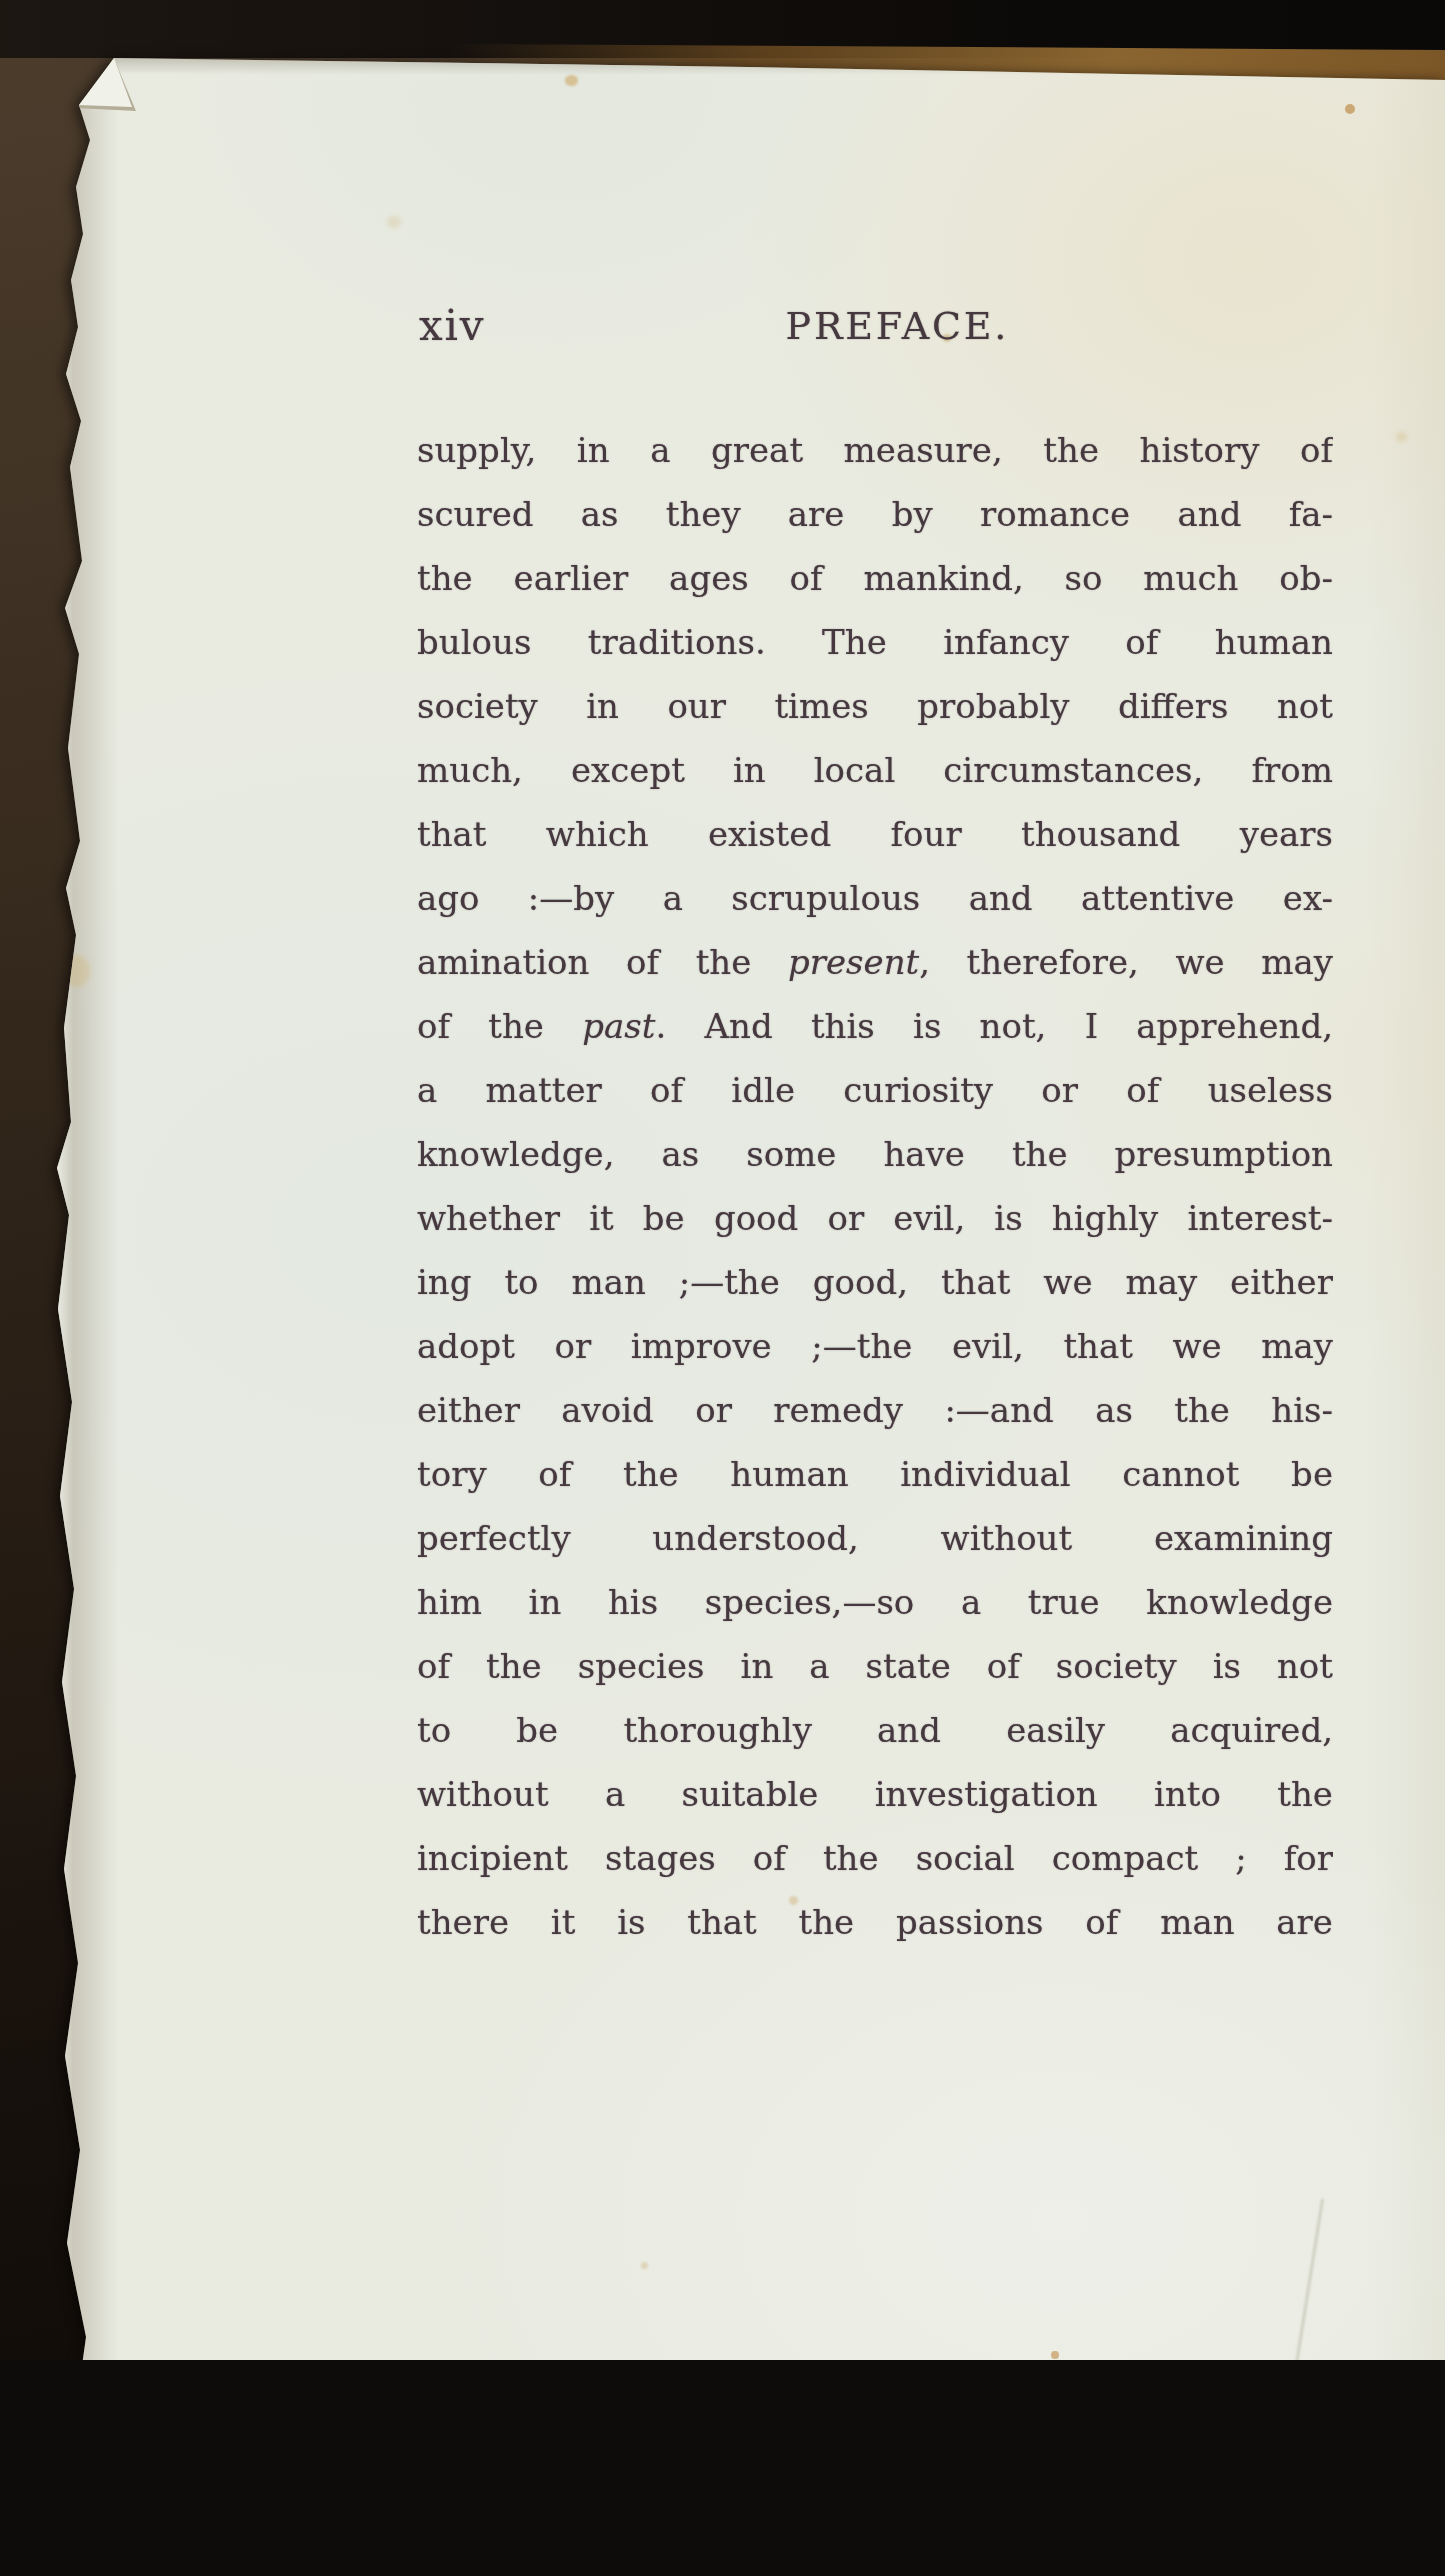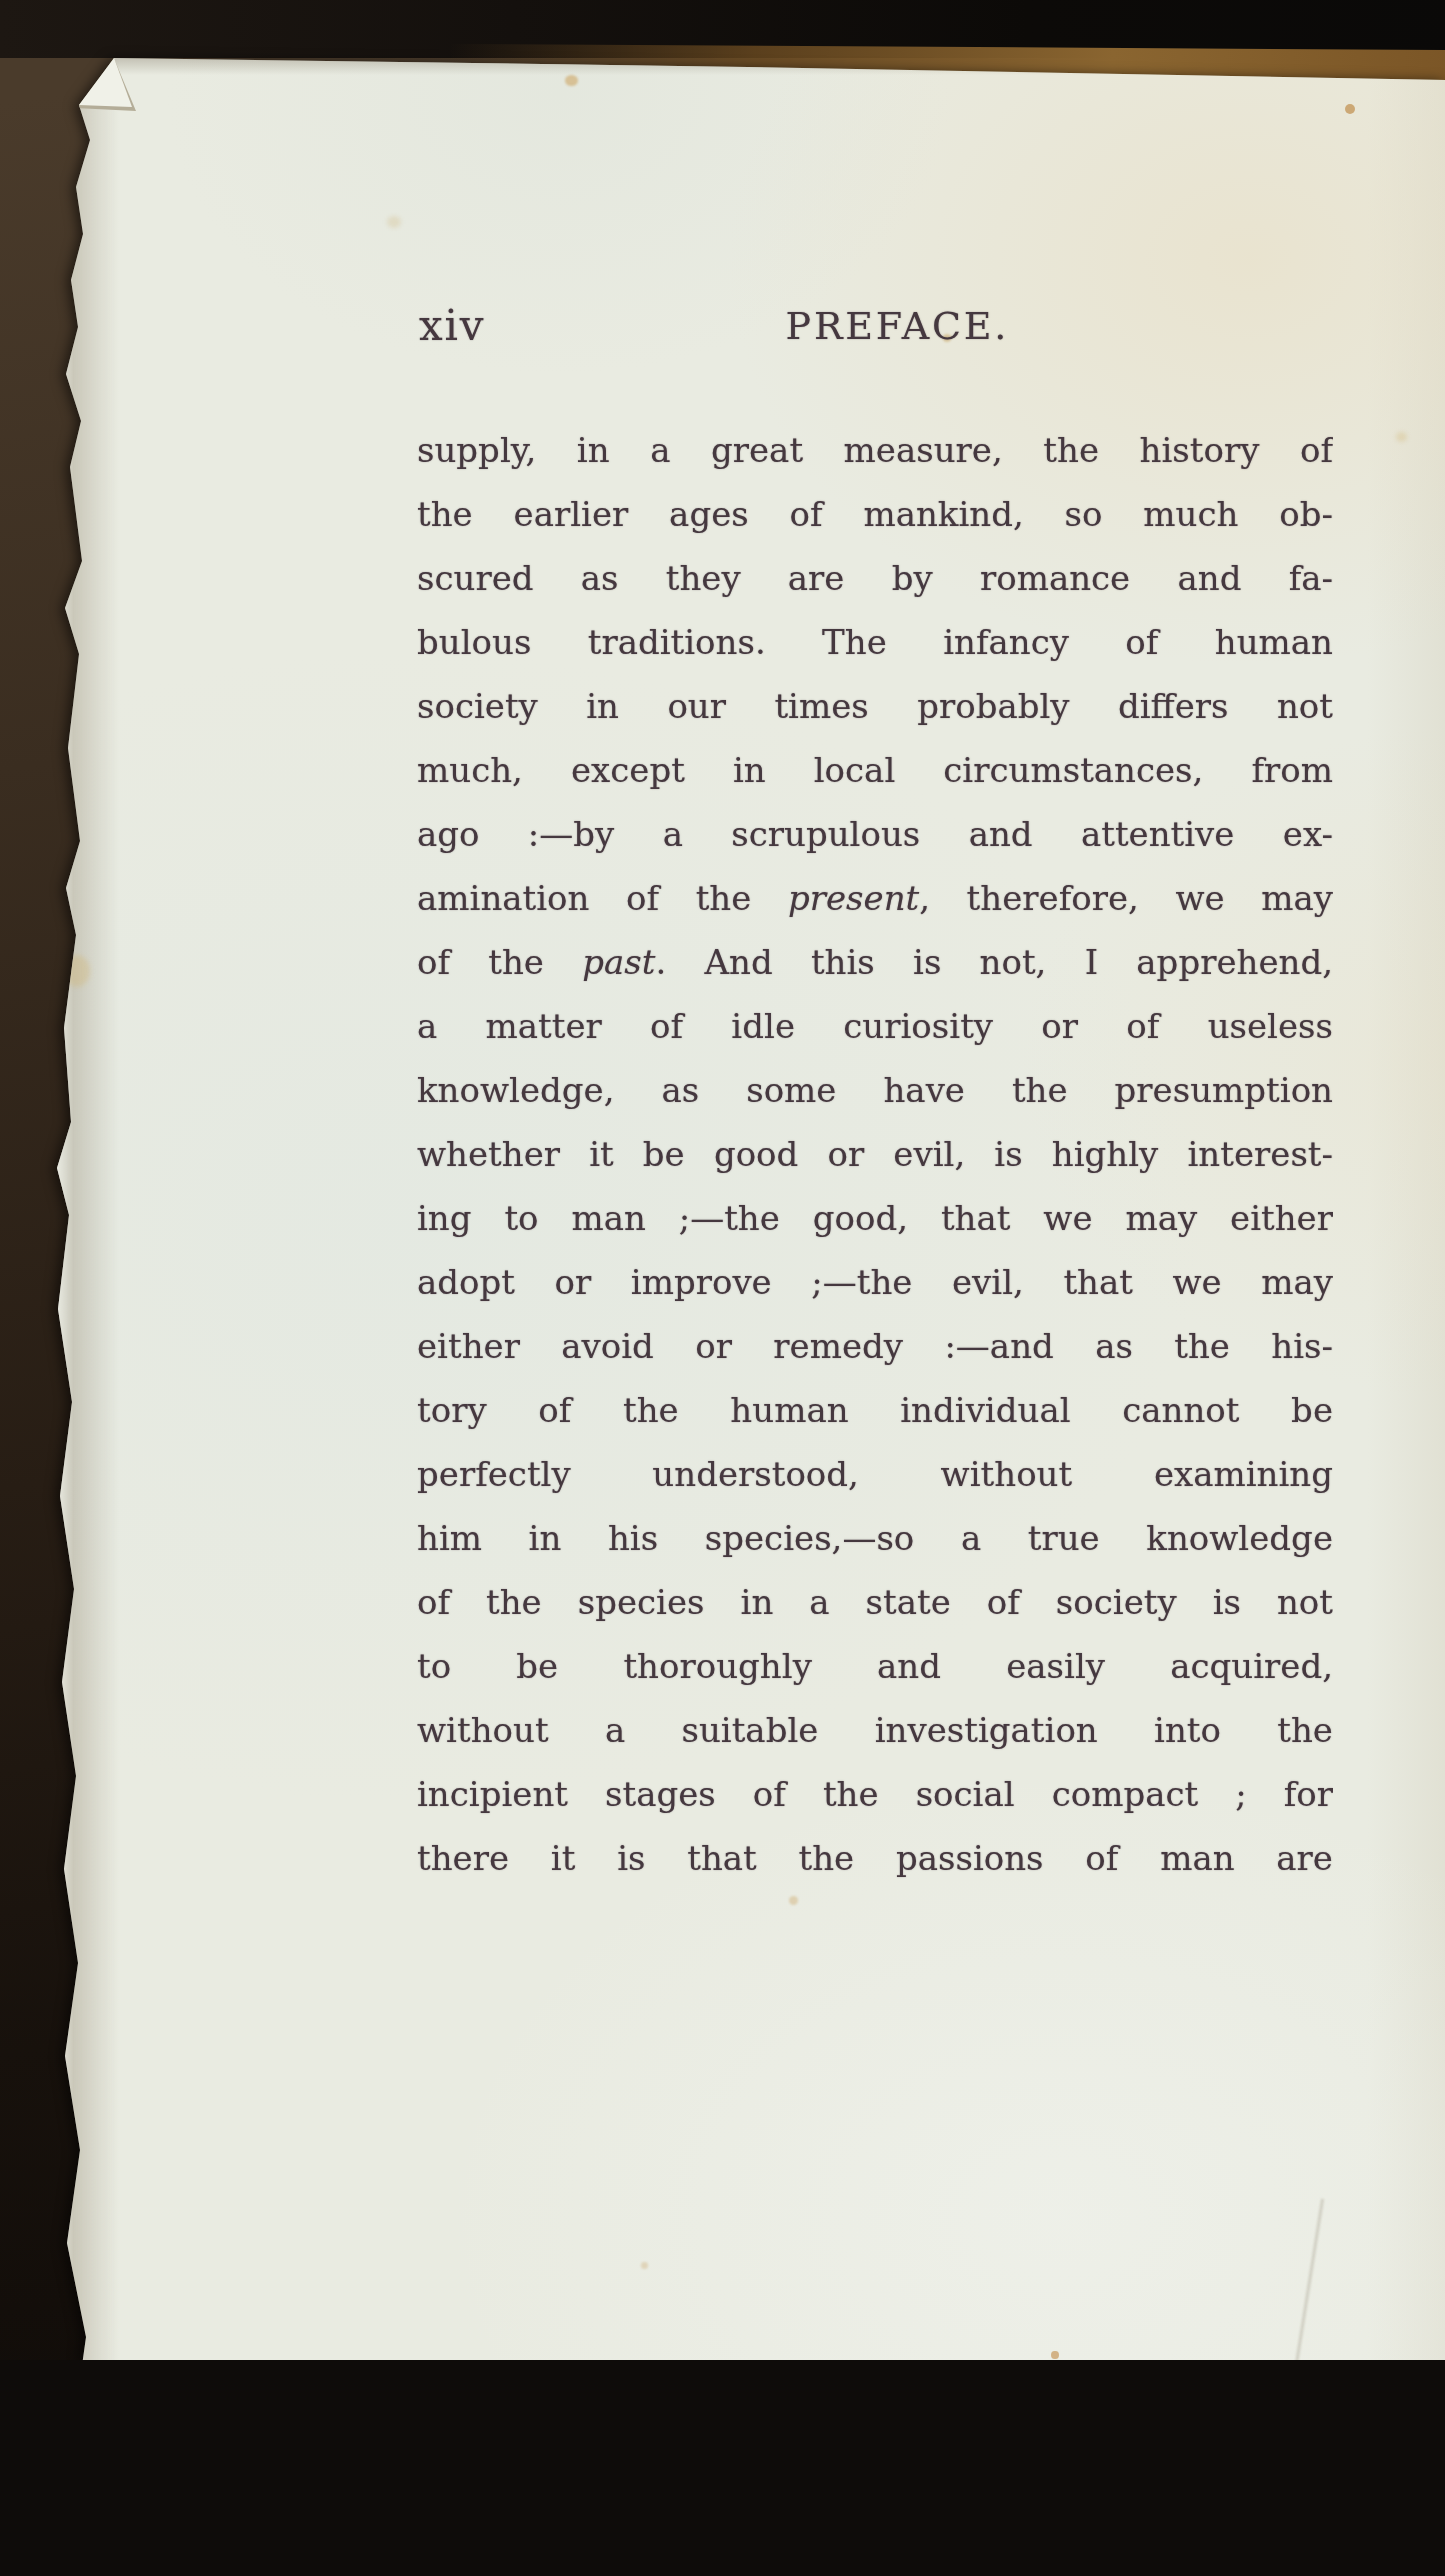--- a/index.html
+++ b/index.html
@@ -102,25 +102,26 @@
 
       <div class="crease"></div>
 
       <div class="header-row">
         <span class="folio">xiv</span>
         <span class="running-title">PREFACE.</span>
       </div>
 
       <div class="text-block" id="text-block">
           <div class="text-line"><span>supply, in a great measure, the history of</span></div>
+          <div class="text-line"><span>scured as they are by romance and fa-</span></div>
           <div class="text-line"><span>the earlier ages of mankind, so much ob-</span></div>
-          <div class="text-line"><span>scured as they are by romance and fa-</span></div>
           <div class="text-line"><span>bulous traditions. The infancy of human</span></div>
           <div class="text-line"><span>society in our times probably differs not</span></div>
           <div class="text-line"><span>much, except in local circumstances, from</span></div>
+          <div class="text-line"><span>that which existed four thousand years</span></div>
           <div class="text-line"><span>ago :—by a scrupulous and attentive ex-</span></div>
           <div class="text-line"><span>amination of the </span><i>present</i><span>, therefore, we may</span></div>
           <div class="text-line"><span>of the </span><i>past</i><span>. And this is not, I apprehend,</span></div>
           <div class="text-line"><span>a matter of idle curiosity or of useless</span></div>
           <div class="text-line"><span>knowledge, as some have the presumption</span></div>
           <div class="text-line"><span>whether it be good or evil, is highly interest-</span></div>
           <div class="text-line"><span>ing to man ;—the good, that we may either</span></div>
           <div class="text-line"><span>adopt or improve ;—the evil, that we may</span></div>
           <div class="text-line"><span>either avoid or remedy :—and as the his-</span></div>
           <div class="text-line"><span>tory of the human individual cannot be</span></div>

